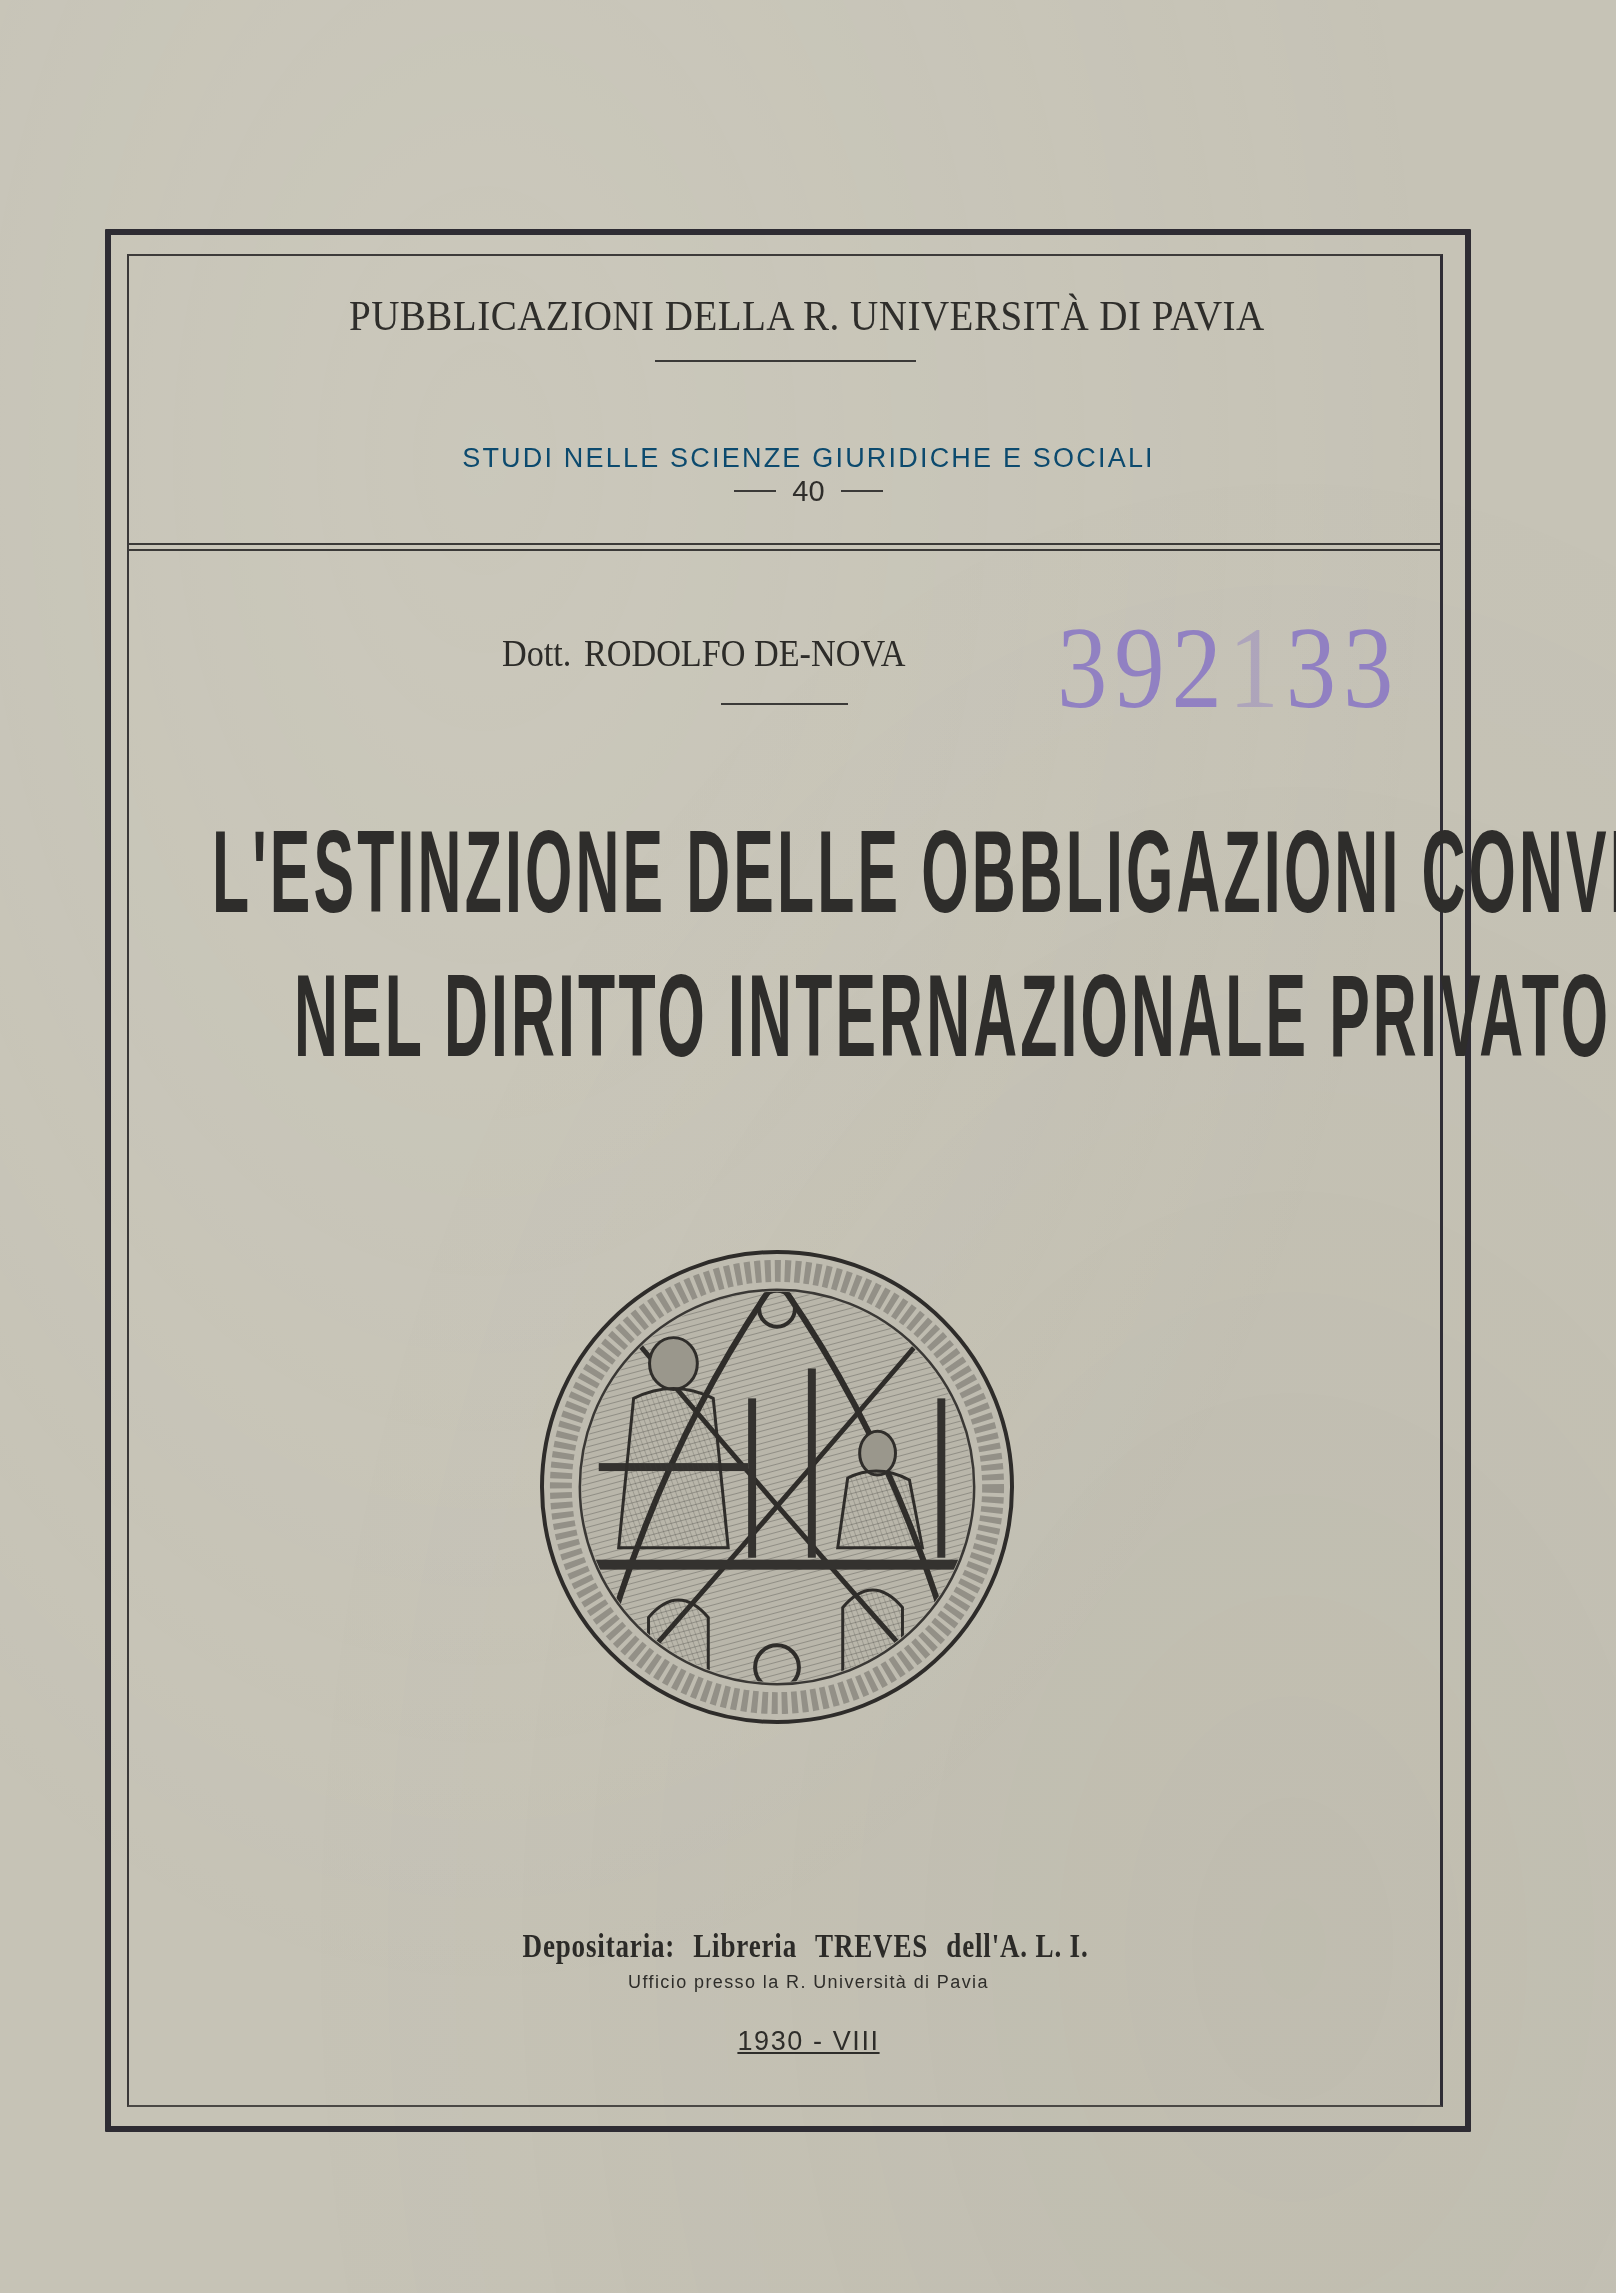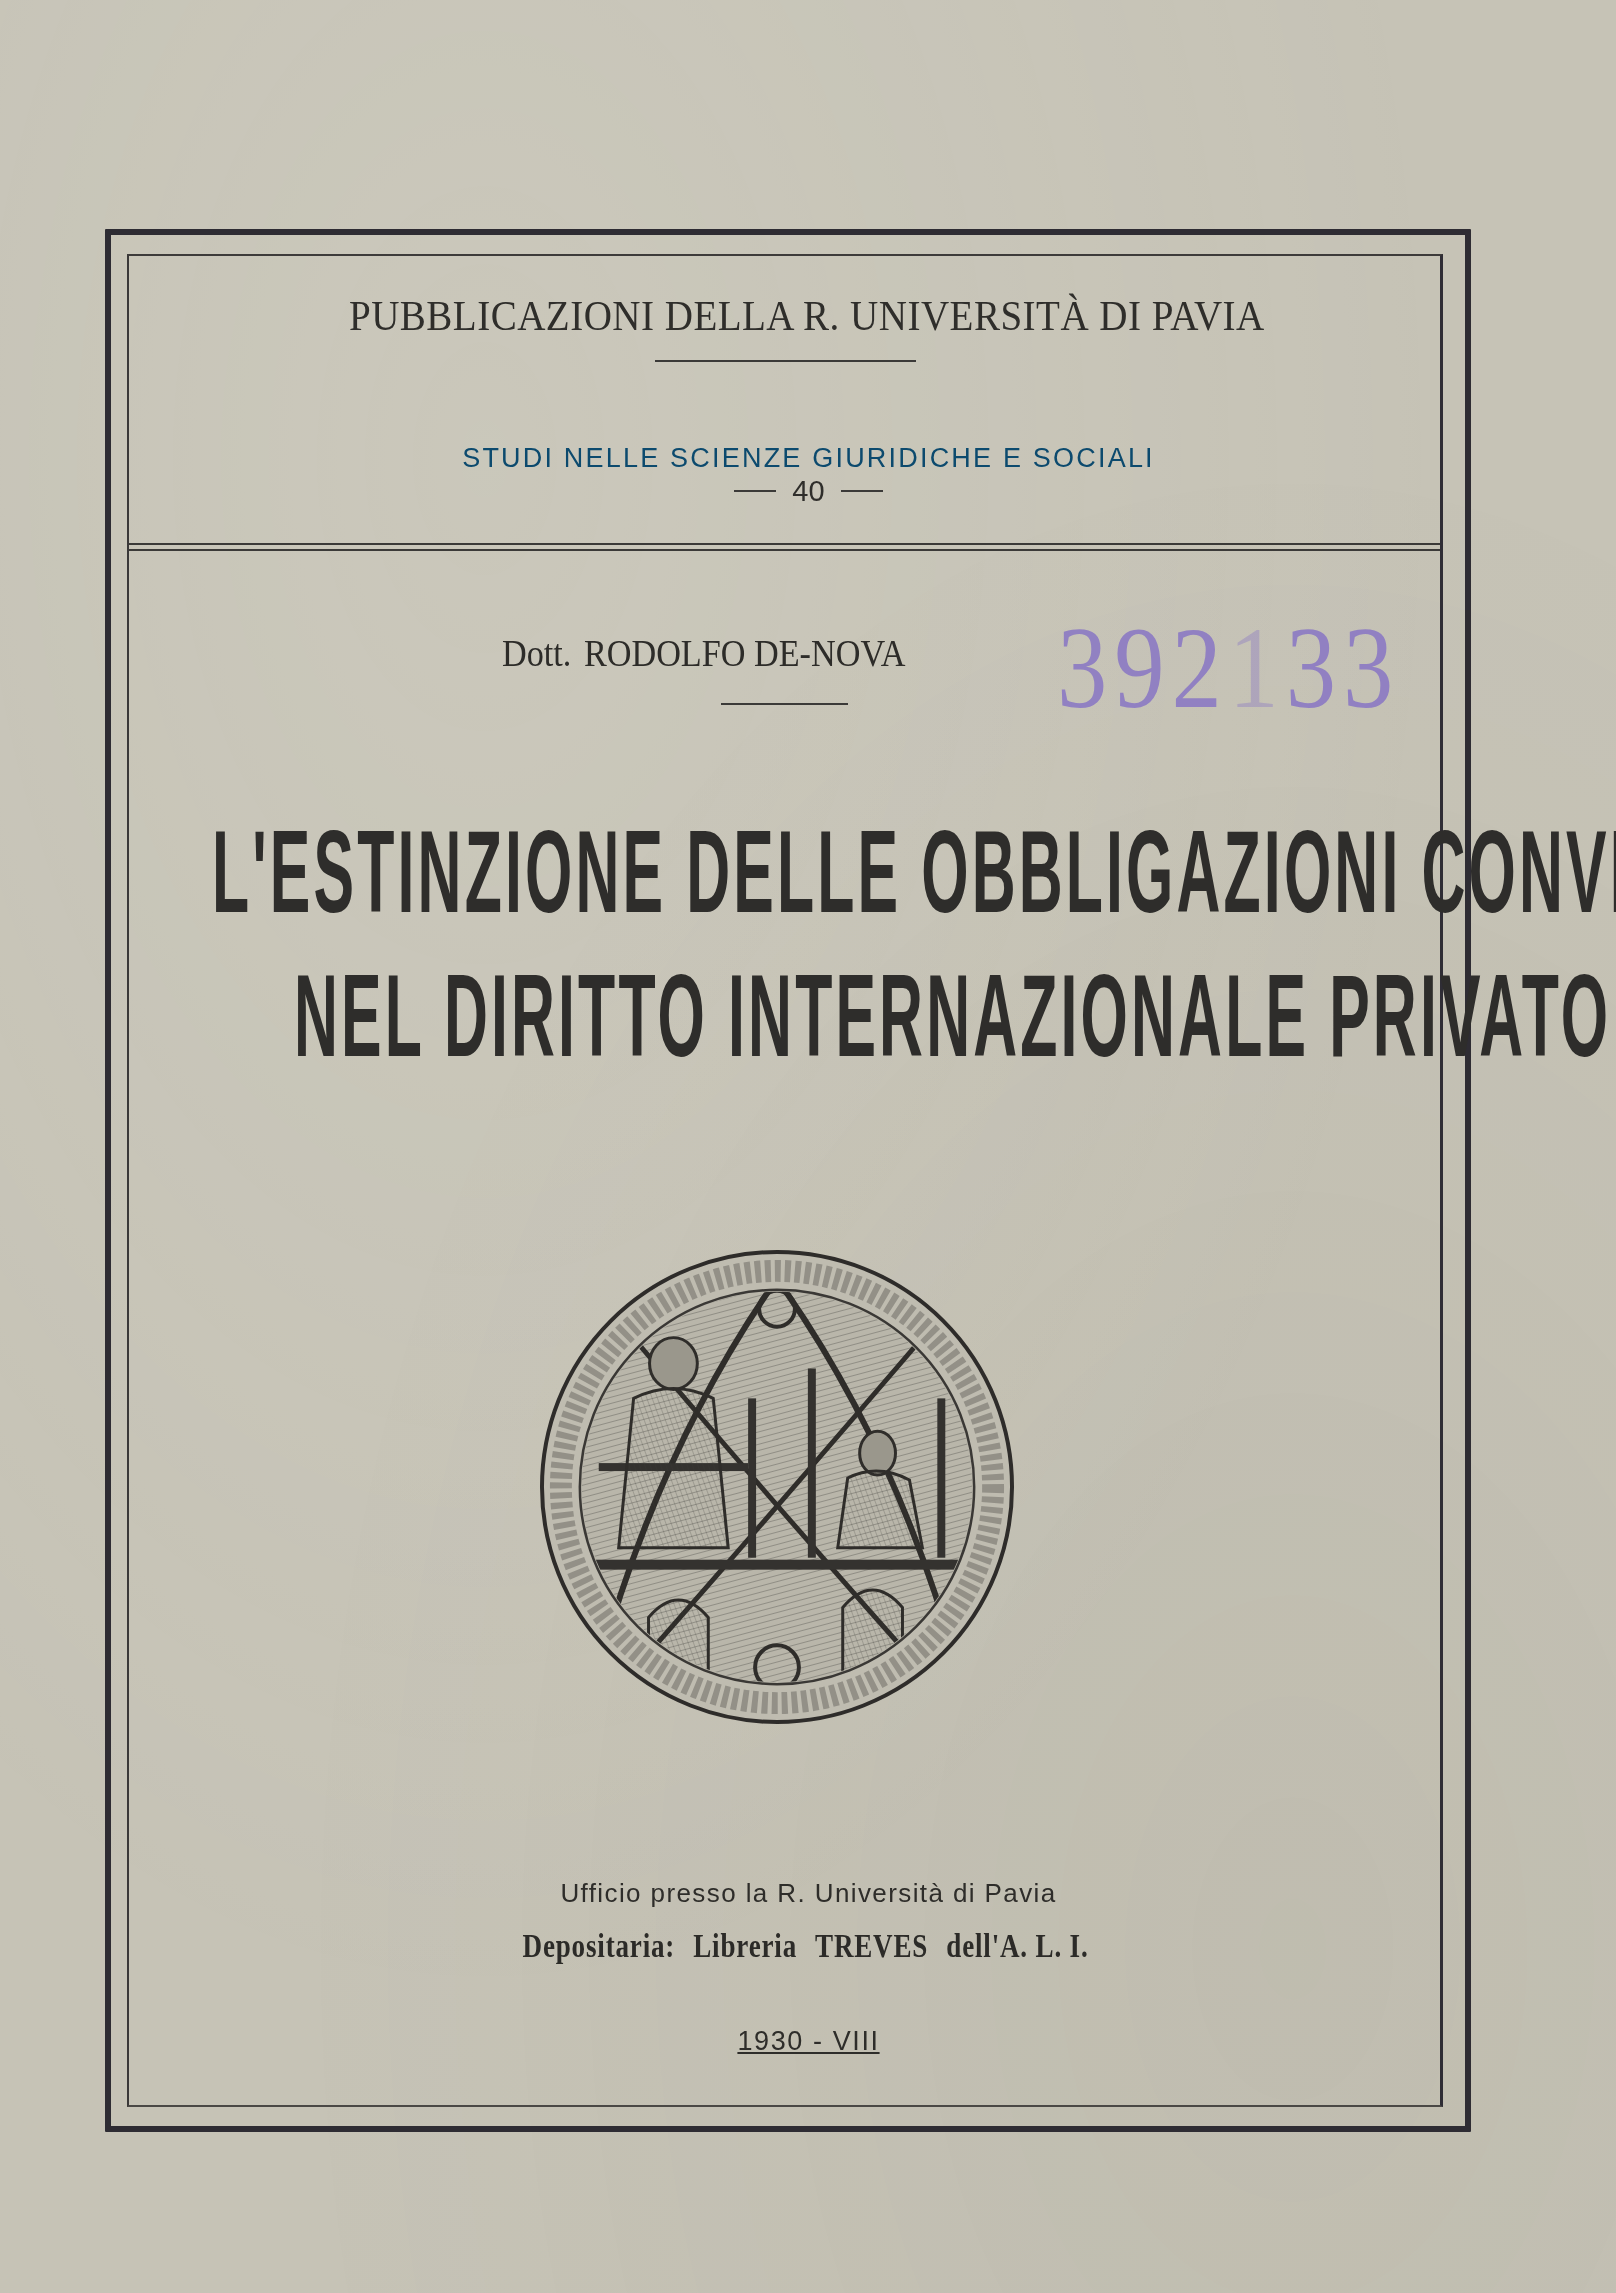--- a/index.html
+++ b/index.html
@@ -147,22 +147,22 @@
     top: 1928px;
     font-size: 33px;
     font-weight: bold;
     color: #2c2b28;
     letter-spacing: 1px;
     transform: scaleX(0.82);
     transform-origin: 792px 0;
   }
   .publisher .word-gap { display: inline-block; width: 22px; }
   .office {
-    top: 1878px;
-    font-size: 26px;
+    top: 1972px;
+    font-size: 18px;
     color: #2e2d2a;
     letter-spacing: 1.4px;
   }
   .imprint {
     top: 2026px;
     font-size: 27px;
     color: #2e2d2a;
     letter-spacing: 1.6px;
     text-decoration: underline;
   }

